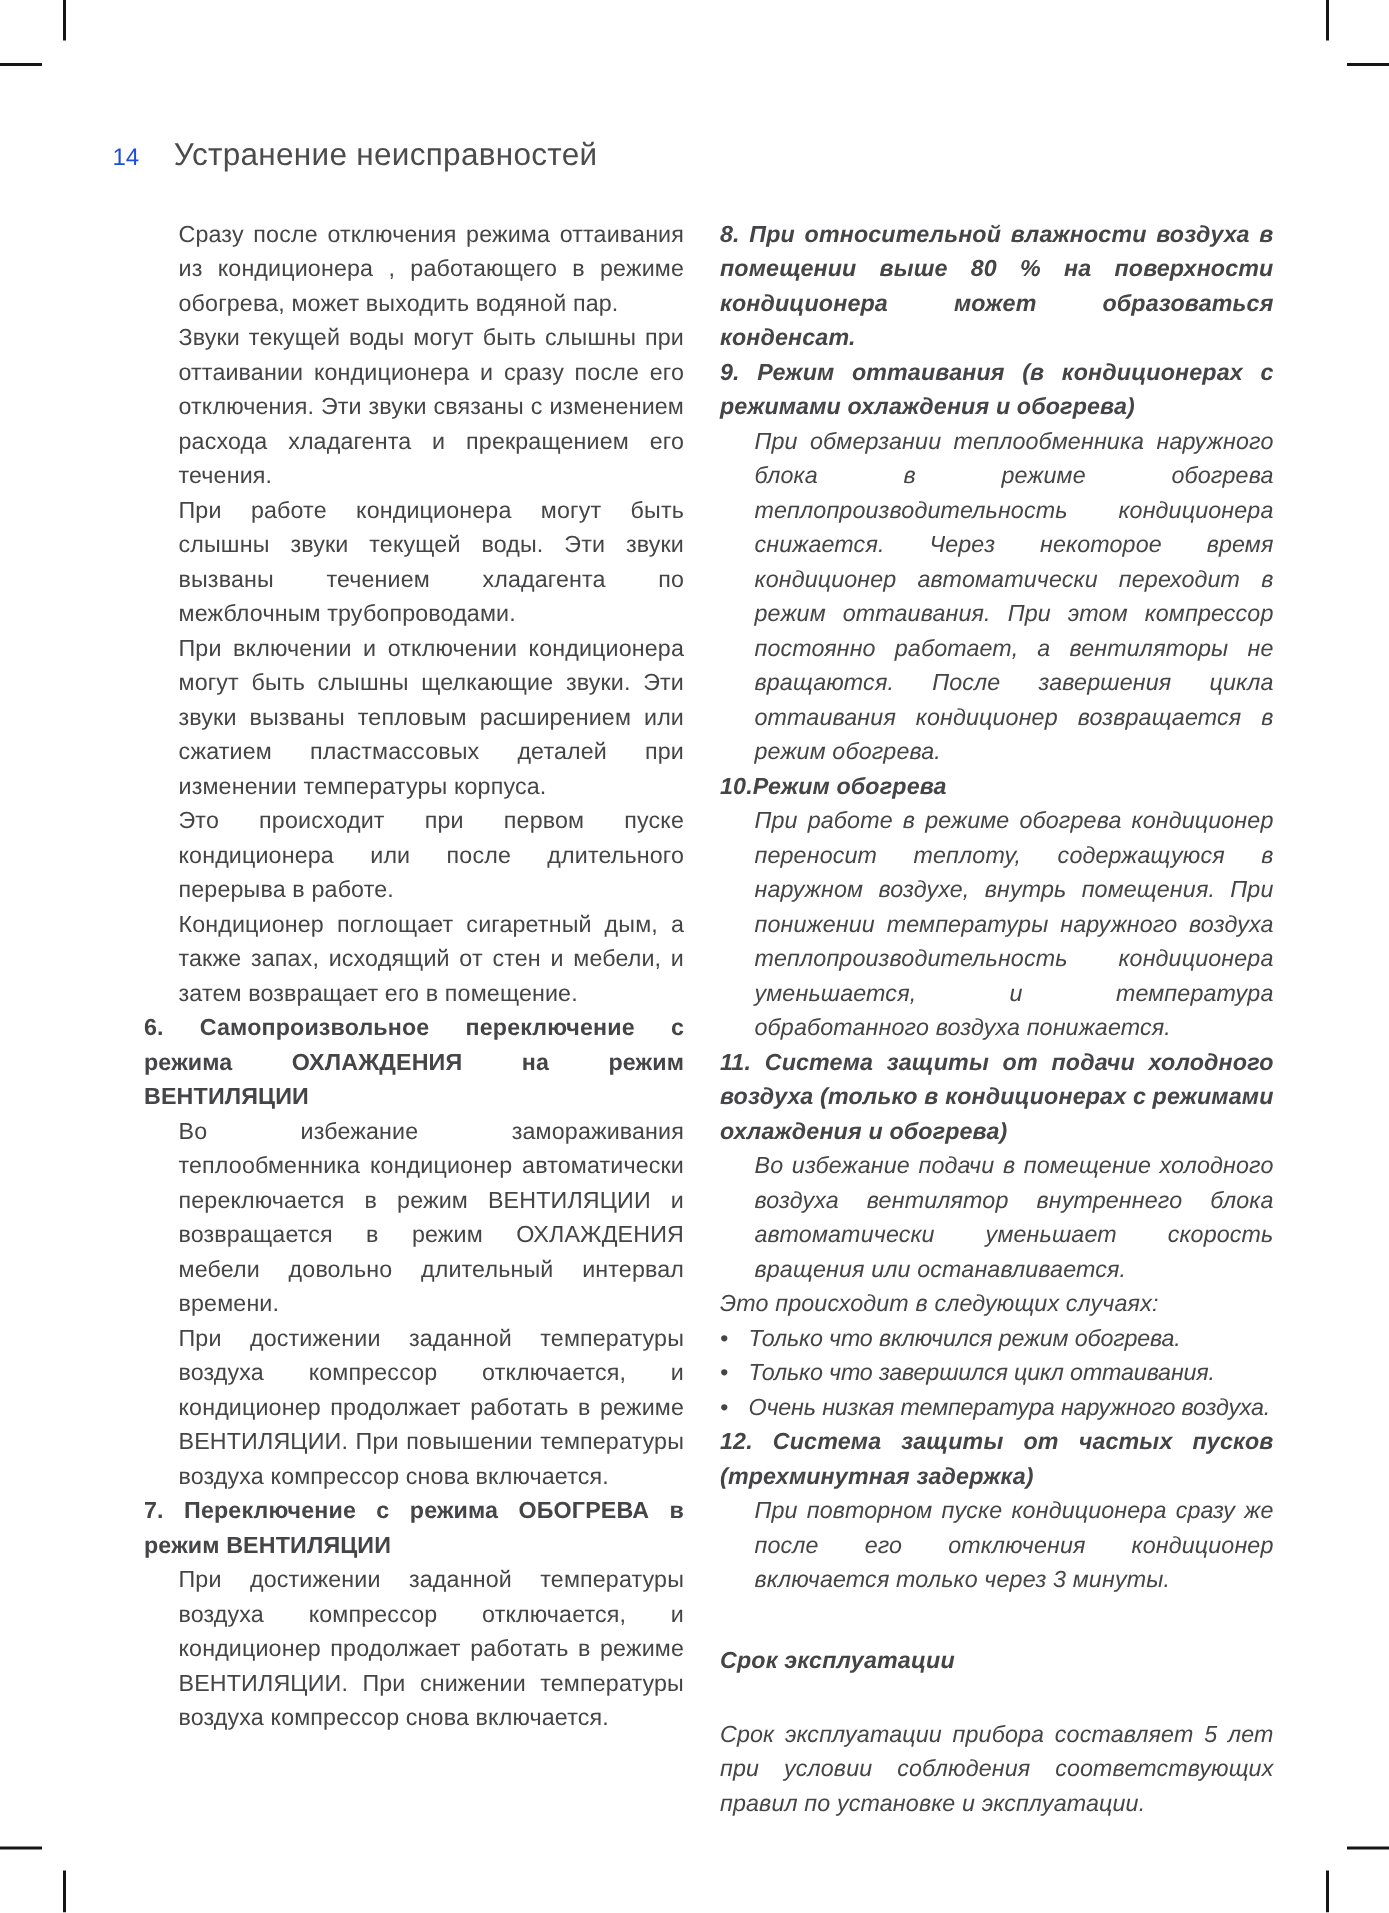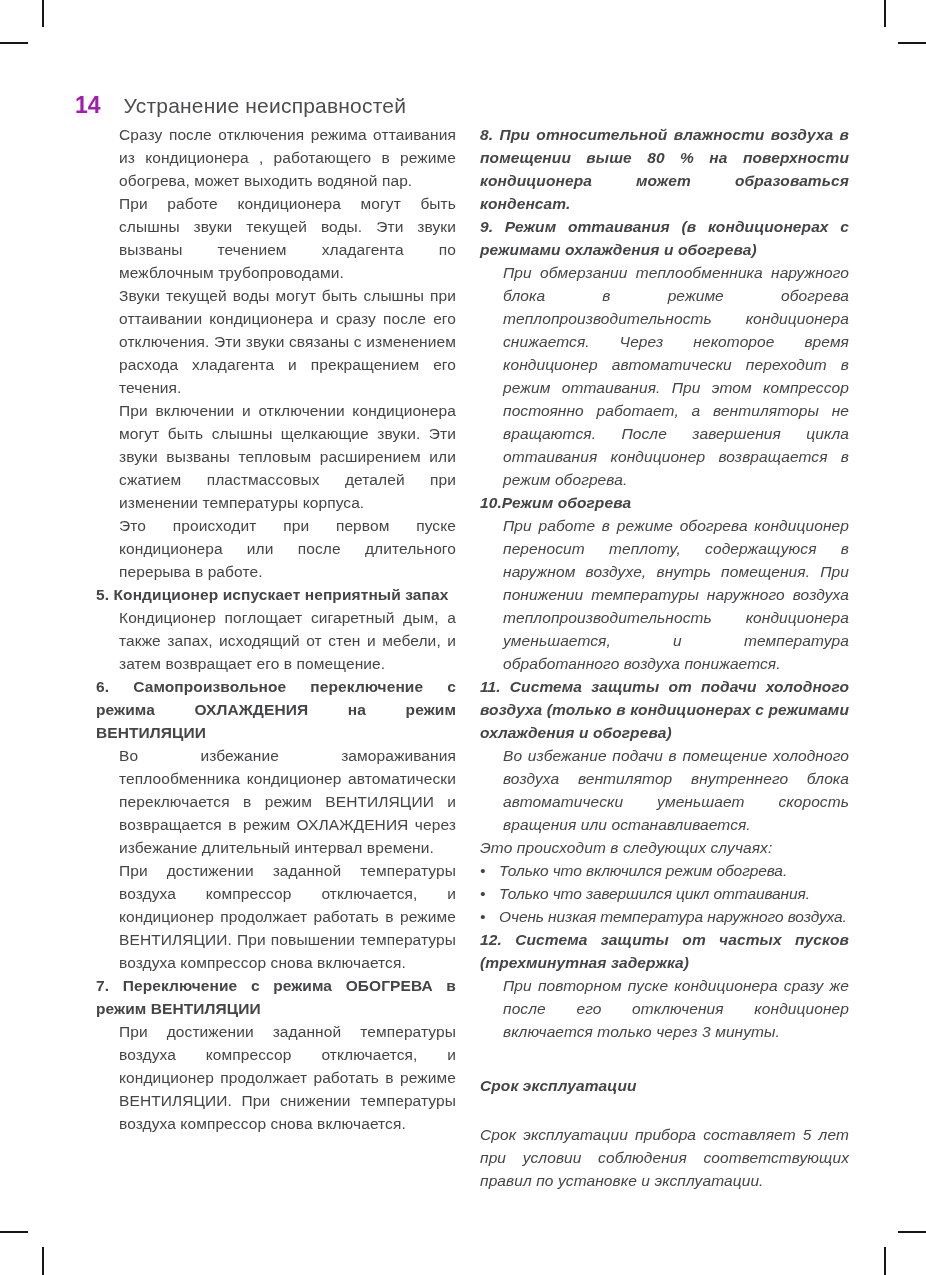--- a/index.html
+++ b/index.html
@@ -13,25 +13,25 @@
   
   .crop { position:absolute; background:#161616; }
   .crop.v { width:2px; }
   .crop.h { height:2px; }
 
   
   .page-header {
     position:absolute; left:75px; top:92px;
     display:flex; align-items:baseline; gap:23px;
   }
-  .page-number { font-size:23px; font-weight:700; color:#a21caf; }
+  .page-number { font-size:16px; font-weight:400; color:#1d4ed8; }
   .page-header-title { font-size:21px; color:#4c4c4e; letter-spacing:.2px; }
 
   
-  .content { position:absolute; left:96px; top:123px; width:753px; display:flex; }
+  .content { position:absolute; left:96px; top:145px; width:753px; display:flex; }
   .col { }
   .col-left  { width:360px; }
   .col-right { width:369px; margin-left:24px;font-style:italic; }
 
   .col > div {
     font-size:15.5px; line-height:23px;
     color:#454547;
     text-align:justify;
     margin:0;
     letter-spacing:.1px;
@@ -62,28 +62,27 @@
 <div class="crop v" style="left:884px; top:1247px;  height:28px;"></div>
 
 <div class="page-header">
   <span class="page-number">14</span>
   <span class="page-header-title">Устранение неисправностей</span>
 </div>
 
 <div class="content">
   <div class="col col-left">
       <div class="p-body">Сразу после отключения режима оттаивания из кондиционера , работающего в режиме обогрева, может выходить водяной пар.</div>
+      <div class="p-body">Звуки текущей воды могут быть слышны при оттаивании кондиционера и сразу после его отключения. Эти звуки связаны с изменением расхода хладагента и прекращением его течения.</div>
       <div class="p-body">При работе кондиционера могут быть слышны звуки текущей воды. Эти звуки вызваны течением хладагента по межблочным трубопроводами.</div>
-      <div class="p-body">Звуки текущей воды могут быть слышны при оттаивании кондиционера и сразу после его отключения. Эти звуки связаны с изменением расхода хладагента и прекращением его течения.</div>
       <div class="p-body">При включении и отключении кондиционера могут быть слышны щелкающие звуки. Эти звуки вызваны тепловым расширением или сжатием пластмассовых деталей при изменении температуры корпуса.</div>
       <div class="p-body">Это происходит при первом пуске кондиционера или после длительного перерыва в работе.</div>
-      <div class="p-heading">5. Кондиционер испускает неприятный запах</div>
       <div class="p-body">Кондиционер поглощает сигаретный дым, а также запах, исходящий от стен и мебели, и затем возвращает его в помещение.</div>
       <div class="p-heading">6. Самопроизвольное переключение с режима ОХЛАЖДЕНИЯ на режим ВЕНТИЛЯЦИИ</div>
-      <div class="p-body">Во избежание замораживания теплообменника кондиционер автоматически переключается в режим ВЕНТИЛЯЦИИ и возвращается в режим ОХЛАЖДЕНИЯ через избежание длительный интервал времени.</div>
+      <div class="p-body">Во избежание замораживания теплообменника кондиционер автоматически переключается в режим ВЕНТИЛЯЦИИ и возвращается в режим ОХЛАЖДЕНИЯ мебели довольно длительный интервал времени.</div>
       <div class="p-body">При достижении заданной температуры воздуха компрессор отключается, и кондиционер продолжает работать в режиме ВЕНТИЛЯЦИИ. При повышении температуры воздуха компрессор снова включается.</div>
       <div class="p-heading">7. Переключение с режима ОБОГРЕВА в режим ВЕНТИЛЯЦИИ</div>
       <div class="p-body">При достижении заданной температуры воздуха компрессор отключается, и кондиционер продолжает работать в режиме ВЕНТИЛЯЦИИ. При снижении температуры воздуха компрессор снова включается.</div>
     </div>
   <div class="col col-right">
       <div class="p-heading">8. При относительной влажности воздуха в помещении выше 80 % на поверхности кондиционера может образоваться конденсат.</div>
       <div class="p-heading">9. Режим оттаивания (в кондиционерах с режимами охлаждения и обогрева)</div>
       <div class="p-body">При обмерзании теплообменника наружного блока в режиме обогрева теплопроизводительность кондиционера снижается. Через некоторое время кондиционер автоматически переходит в режим оттаивания. При этом компрессор постоянно работает, а вентиляторы не вращаются. После завершения цикла оттаивания кондиционер возвращается в режим обогрева.</div>
       <div class="p-heading">10.Режим обогрева</div>
       <div class="p-body">При работе в режиме обогрева кондиционер переносит теплоту, содержащуюся в наружном воздухе, внутрь помещения. При понижении температуры наружного воздуха теплопроизводительность кондиционера уменьшается, и температура обработанного воздуха понижается.</div>

